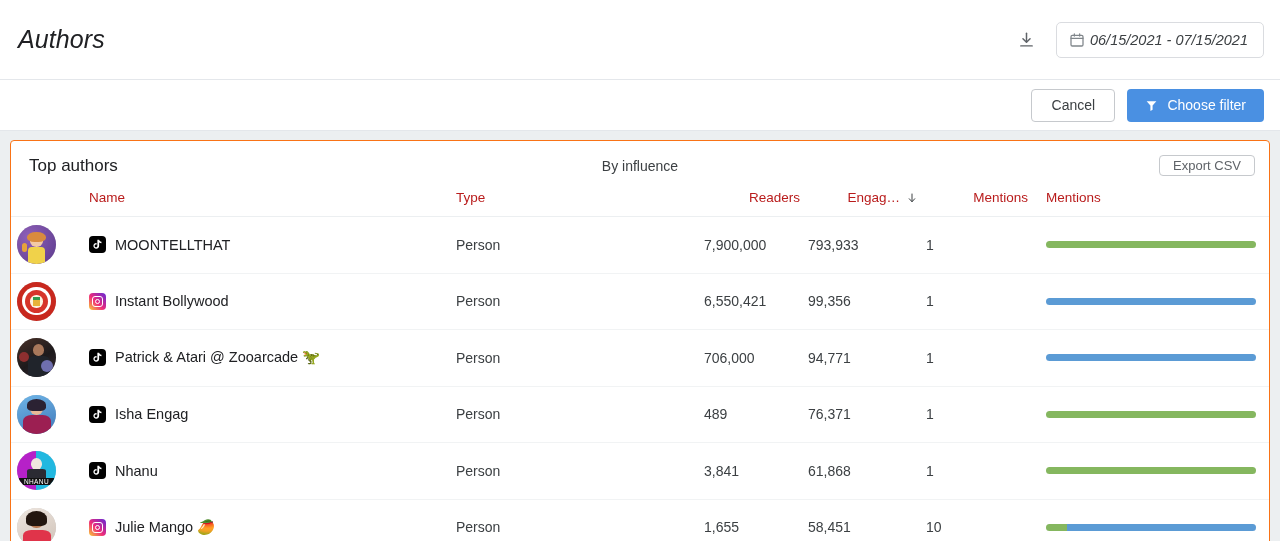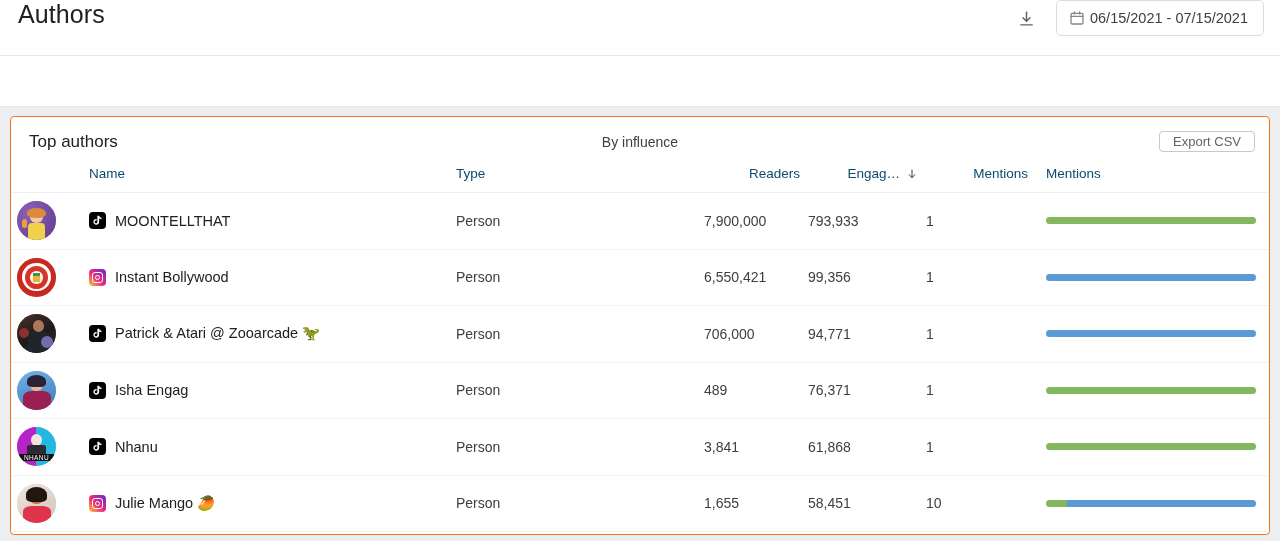--- a/index.html
+++ b/index.html
@@ -6,26 +6,27 @@
   html, body {
     width: 1280px; height: 541px;
     font-family: "Liberation Sans", sans-serif;
     background: #eceff1;
     overflow: hidden;
     -webkit-font-smoothing: antialiased;
   }
 
   
   .topbar {
-    height: 56px;
+    height: 80px;
     background: #ffffff;
     border-bottom: 1px solid #e4e7eb;
     display: flex;
-    align-items: flex-start;
+    align-items: center;
     padding: 0 16px 0 18px;
+    font-style: italic;
   }
   .page-title {
     font-size: 25px;
     color: #202124;
     font-weight: 400;
     letter-spacing: .1px;
   }
   .topbar-right {
     margin-left: auto;
     display: flex;
@@ -147,21 +148,21 @@
     font-size: 13px;
     font-family: inherit;
     cursor: pointer;
   }
 
   
   .tbl { width: 100%; border-collapse: collapse; table-layout: fixed; }
   .tbl th {
     font-size: 13.5px;
     font-weight: 400;
-    color: #0c4a6e;
+    color: #b91c1c;
     padding: 0 0 11px 0;
     text-align: left;
     border-bottom: 1px solid #eceff1;
     vertical-align: bottom;
   }
   .tbl td {
     font-size: 14px;
     color: #3c4043;
     border-bottom: 1px solid #f1f3f4;
     height: 56.5px;
@@ -227,20 +228,29 @@
             <path d="M8 3v3"></path>
             <path d="M16 3v3"></path>
         </svg>
       </span>
       <span class="date-text">06/15/2021 - 07/15/2021</span>
     </div>
   </div>
 </div>
 
 <div class="filterbar">
+  <button class="btn-cancel">Cancel</button>
+  <button class="btn-primary">
+    <span style="display:flex">
+      <svg width="13" height="13" viewBox="0 0 24 24" fill="#ffffff">
+        <path d="M3 4h18l-7 8.2V20l-4 2v-9.8z"></path>
+      </svg>
+    </span>
+    <span>Choose filter</span>
+  </button>
 </div>
 
 <div class="card-wrap">
   <div class="card">
 
     <div class="card-head">
       <div class="card-title" style="margin-left:10px">Top authors</div>
 
       <div class="segmented">
         <div class="seg">By influence</div>

